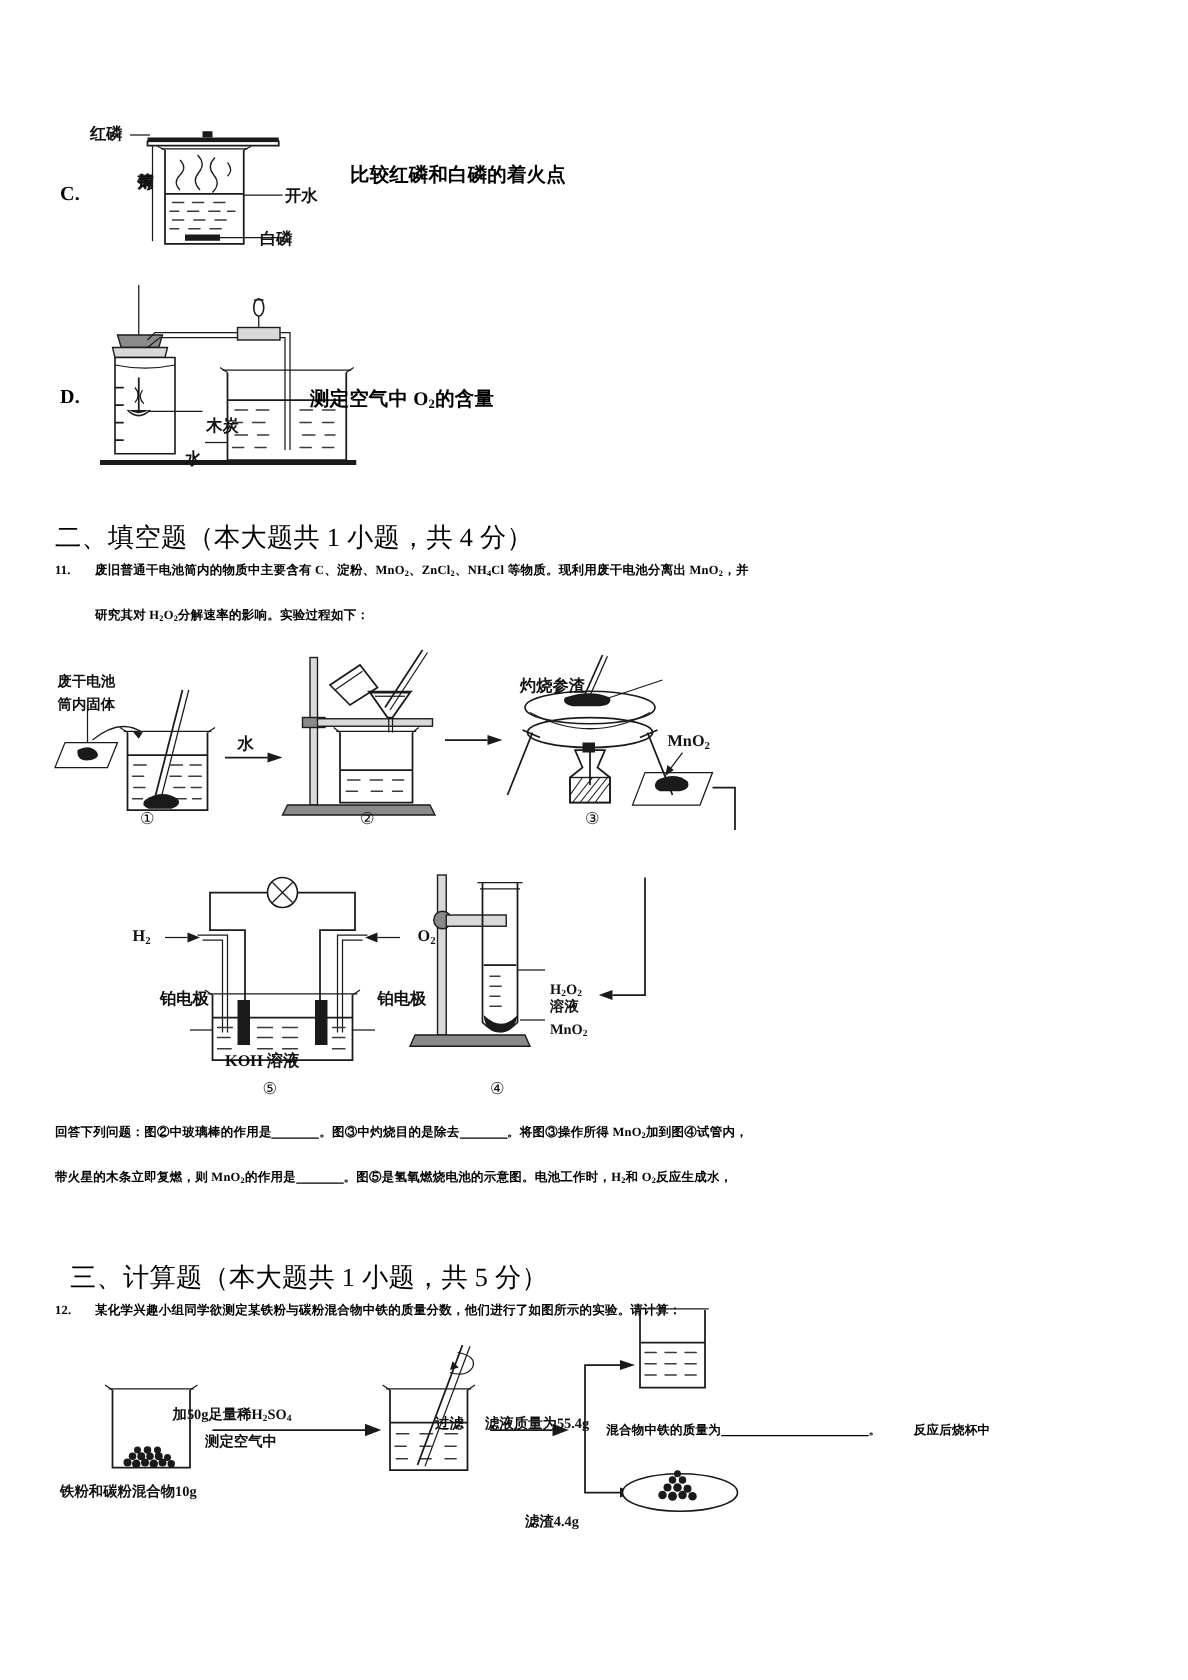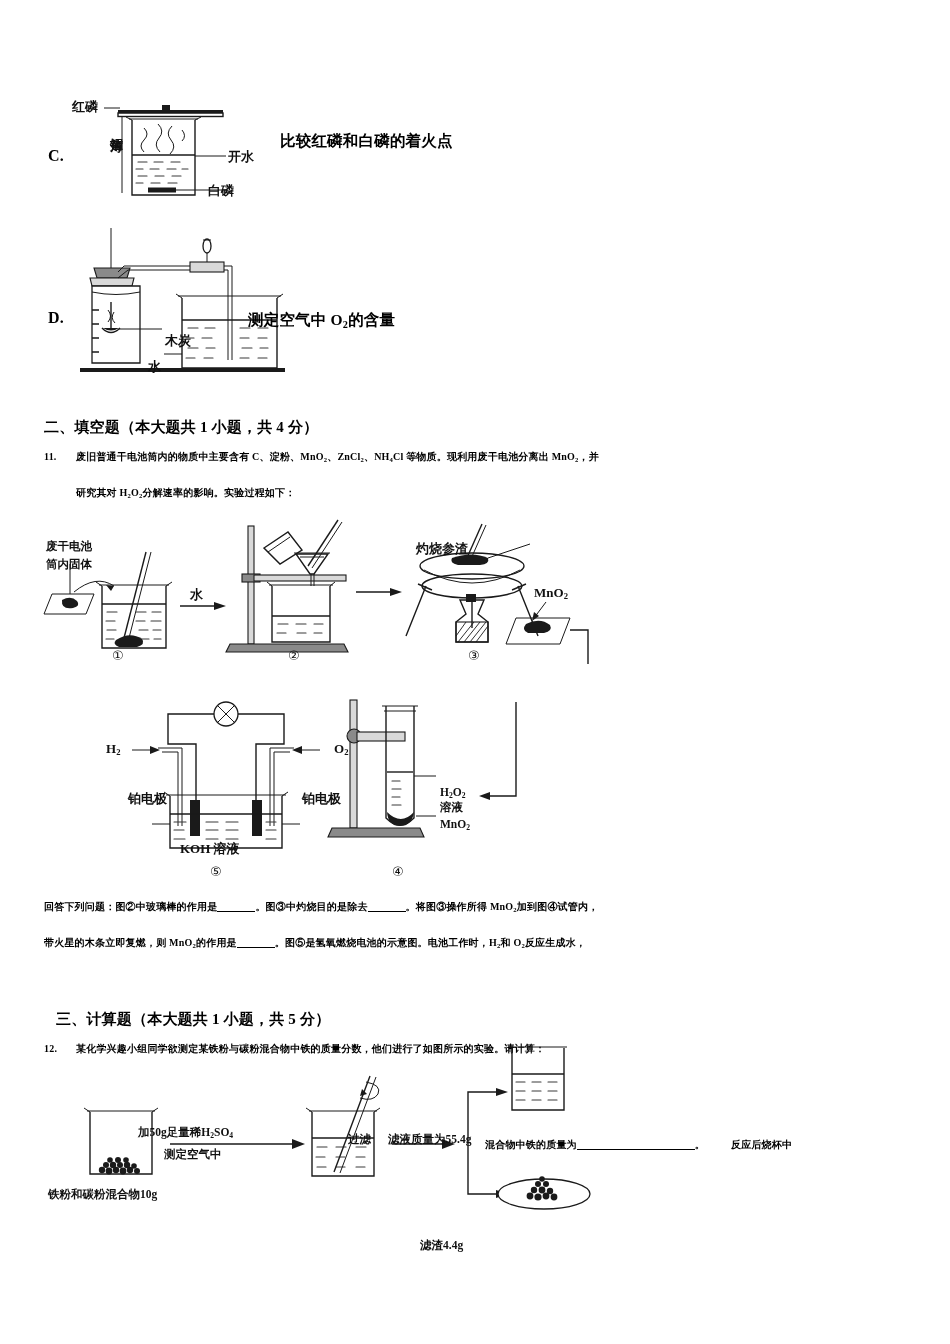--- a/index.html
+++ b/index.html
@@ -17,21 +17,21 @@
   
   .ptext{
     position:absolute;
     font-family:"Liberation Serif","DejaVu Serif",serif;
     font-weight:bold;
     font-size:15.5px;
     line-height:1.0;
     white-space:nowrap;
     letter-spacing:0.2px;
   }
-  .sec-head{font-size:15px;font-weight:bold;}
+  .sec-head{font-size:21px;font-weight:normal;}
   .qline{font-size:10px;font-weight:bold;}
   sub{font-size:.66em;vertical-align:-0.25em;}
   .blank{display:inline-block;border-bottom:1.3px solid #000;vertical-align:-2px;}
 
   
   .flabel{
     position:absolute;
     font-family:"Liberation Serif","DejaVu Serif",serif;
     font-size:13px;
     font-weight:bold;
@@ -524,20 +524,20 @@
     </svg>
 
     <div class="flabel sm" style="left:48px;top:1188px;">铁粉和碳粉混合物10g</div>
 
     <div class="flabel sm" style="left:138px;top:1126px;">
       <span>加50g足量稀H</span><sub>2</sub><span>SO</span><sub>4</sub>
     </div>
     <div class="flabel sm" style="left:164px;top:1148px;">测定空气中</div>
     <div class="flabel sm" style="left:348px;top:1133px;">过滤</div>
     <div class="flabel sm" style="left:388px;top:1133px;">滤液质量为55.4g</div>
-    <div class="flabel sm" style="left:420px;top:1212px;margin-top:27px;">滤渣4.4g</div>
+    <div class="flabel sm" style="left:420px;top:1212px;">滤渣4.4g</div>
   </div>
 
   <div class="ptext qline" style="left:485px;top:1140px;">
     <span>混合物中铁的质量为</span><span class="blank" style="width:118px;"></span><span>。</span><span style="display:inline-block;width:26px;"></span><span>反应后烧杯中</span>
   </div>
 
 </div>
 
 </body></html>

